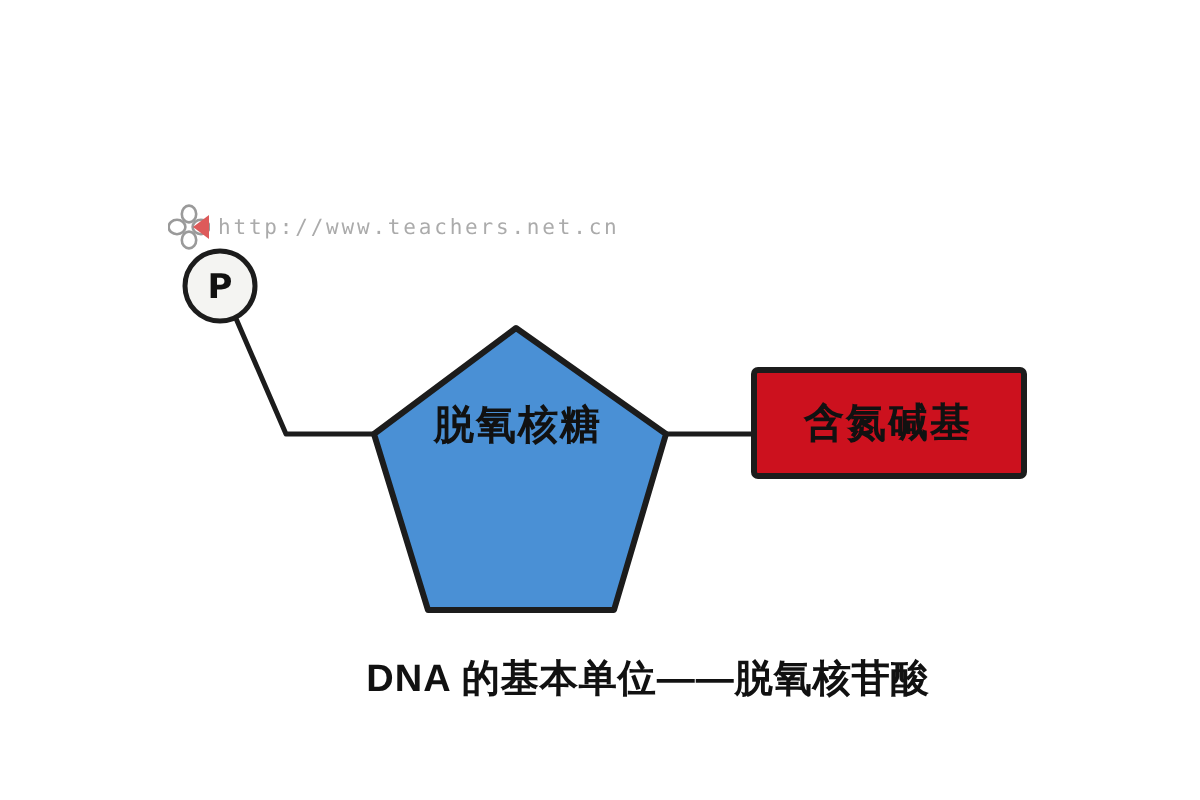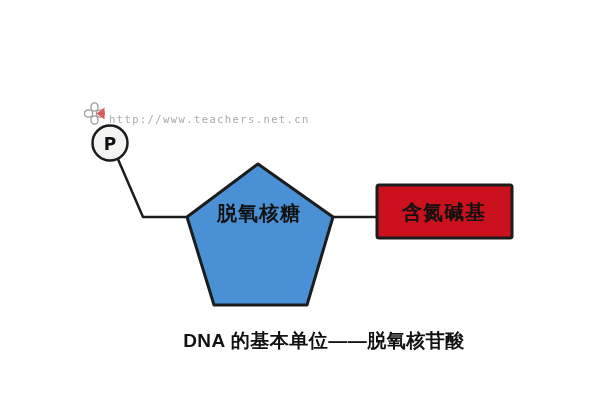--- a/index.html
+++ b/index.html
@@ -48,21 +48,21 @@
     font-family: "Liberation Sans", "DejaVu Sans", sans-serif;
     font-weight: 600;
     fill: #111111;
     letter-spacing: 0.5px;
   }
   .watermark {
     position: absolute;
     left: 84px;
     top: 102px;
     display: flex;
-    align-items: flex-end;
+    align-items: center;
     gap: 4px;
     z-index: 2;
   }
   .wm-text {
     font-family: "DejaVu Sans Mono", "Liberation Mono", monospace;
     font-size: 10.5px;
     letter-spacing: 1.4px;
     color: #ababab;
     white-space: nowrap;
   }

